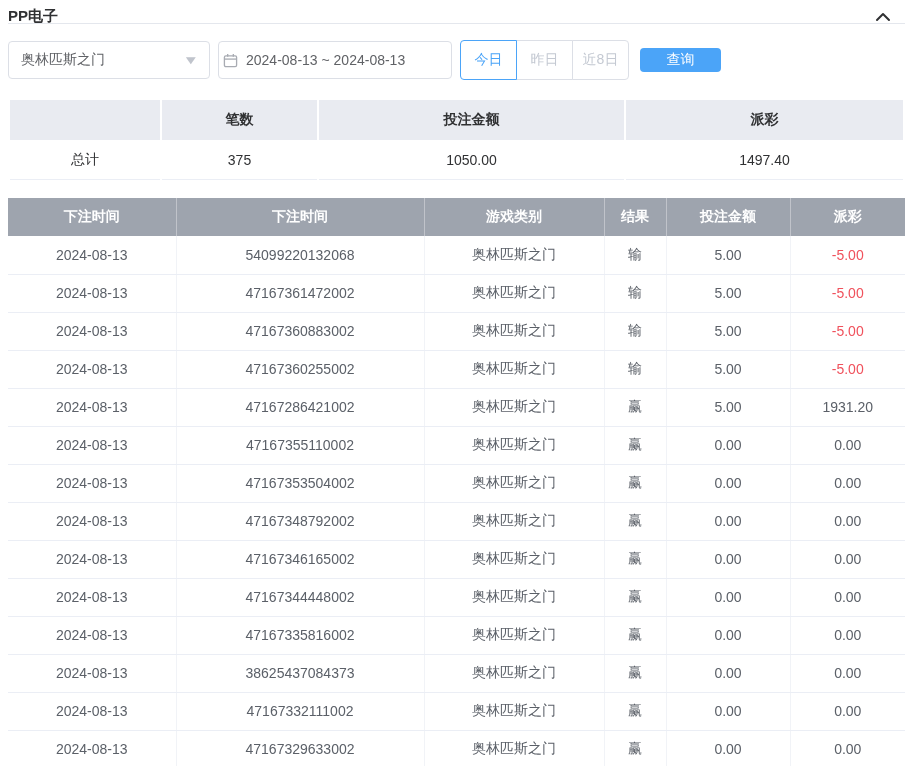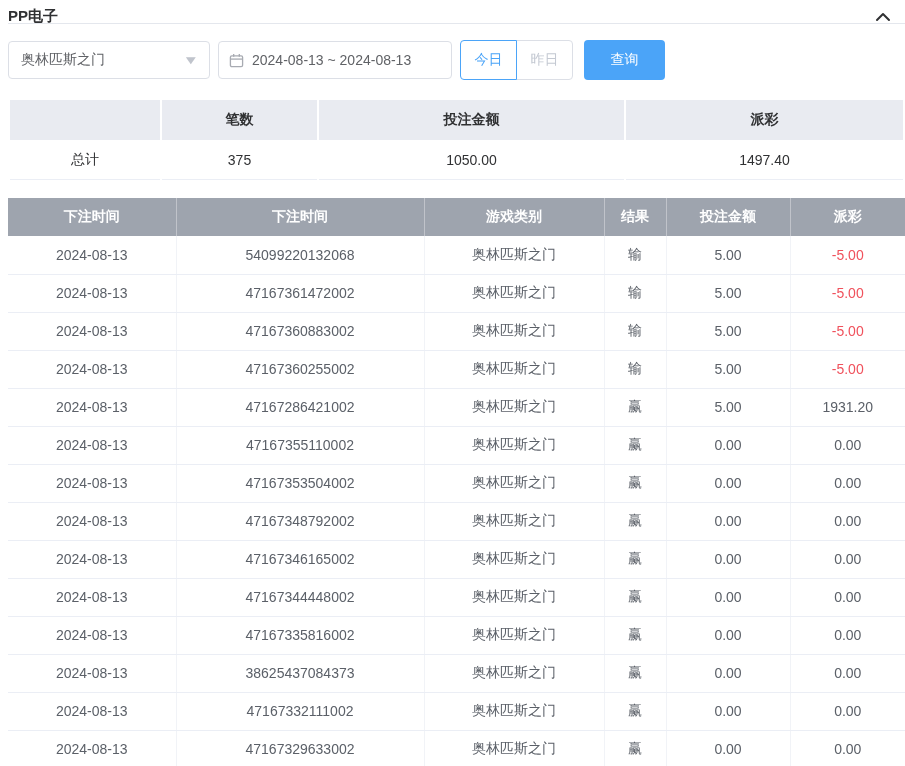--- a/index.html
+++ b/index.html
@@ -33,41 +33,41 @@
     display: flex; align-items: center; justify-content: space-between;
     padding: 0 12px; font-size: 14px; color: #606266;
     cursor: pointer; background: #fff;
   }
   .select-caret { color: #c0c4cc; font-size: 12px; transform: scaleX(1.4); }
   .date-box {
     margin-left: 8px;
     width: 234px; height: 38px;
     border: 1px solid #dcdfe6; border-radius: 4px;
     display: flex; align-items: center; gap: 8px;
-    padding: 0 10px; font-size: 14px; color: #606266;
+    padding: 0 4px; font-size: 14px; color: #606266;
     cursor: pointer; background: #fff;
   }
   .btn-group { margin-left: 8px; display: flex; }
   .qbtn {
     width: 57px; height: 40px;
     background: #fff; border: 1px solid #dcdfe6;
     font-size: 14px; color: #c4c9d2; cursor: pointer;
     margin-left: -1px; position: relative;
     font-family: inherit;
   }
   .qbtn:first-child { border-radius: 4px 0 0 4px; margin-left: 0; }
   .qbtn:last-child { border-radius: 0 4px 4px 0; }
   .qbtn.active {
     color: var(--accent, #4ba4f8);
     border-color: var(--accent, #4ba4f8);
     z-index: 2;
   }
   .search-btn {
     margin-left: 11px;
-    width: 81px; height: 40px;
+    width: 81px; height: 24px;
     background: var(--accent, #4ba4f8);
     color: #fff; border: none; border-radius: 4px;
     font-size: 14px; cursor: pointer;
     font-family: inherit;
   }
 
   
   table.summary {
     margin-top: 20px; width: 100%;
     border-collapse: separate; border-spacing: 2px 0;
@@ -137,20 +137,21 @@
           <line x1="5" y1="1" x2="5" y2="4" stroke="#a8abb2" stroke-width="1.4"></line>
           <line x1="11" y1="1" x2="11" y2="4" stroke="#a8abb2" stroke-width="1.4"></line>
         </svg>
       </span>
       <span>2024-08-13 ~ 2024-08-13</span>
     </div>
 
     <div class="btn-group">
       <button class="qbtn active">今日</button>
       <button class="qbtn">昨日</button>
+      <button class="qbtn">近8日</button>
     </div>
 
     <button class="search-btn">查询</button>
   </div>
 
   <table class="summary">
     <colgroup>
       <col style="width:150px">
         <col style="width:155px">
         <col style="width:305px">

